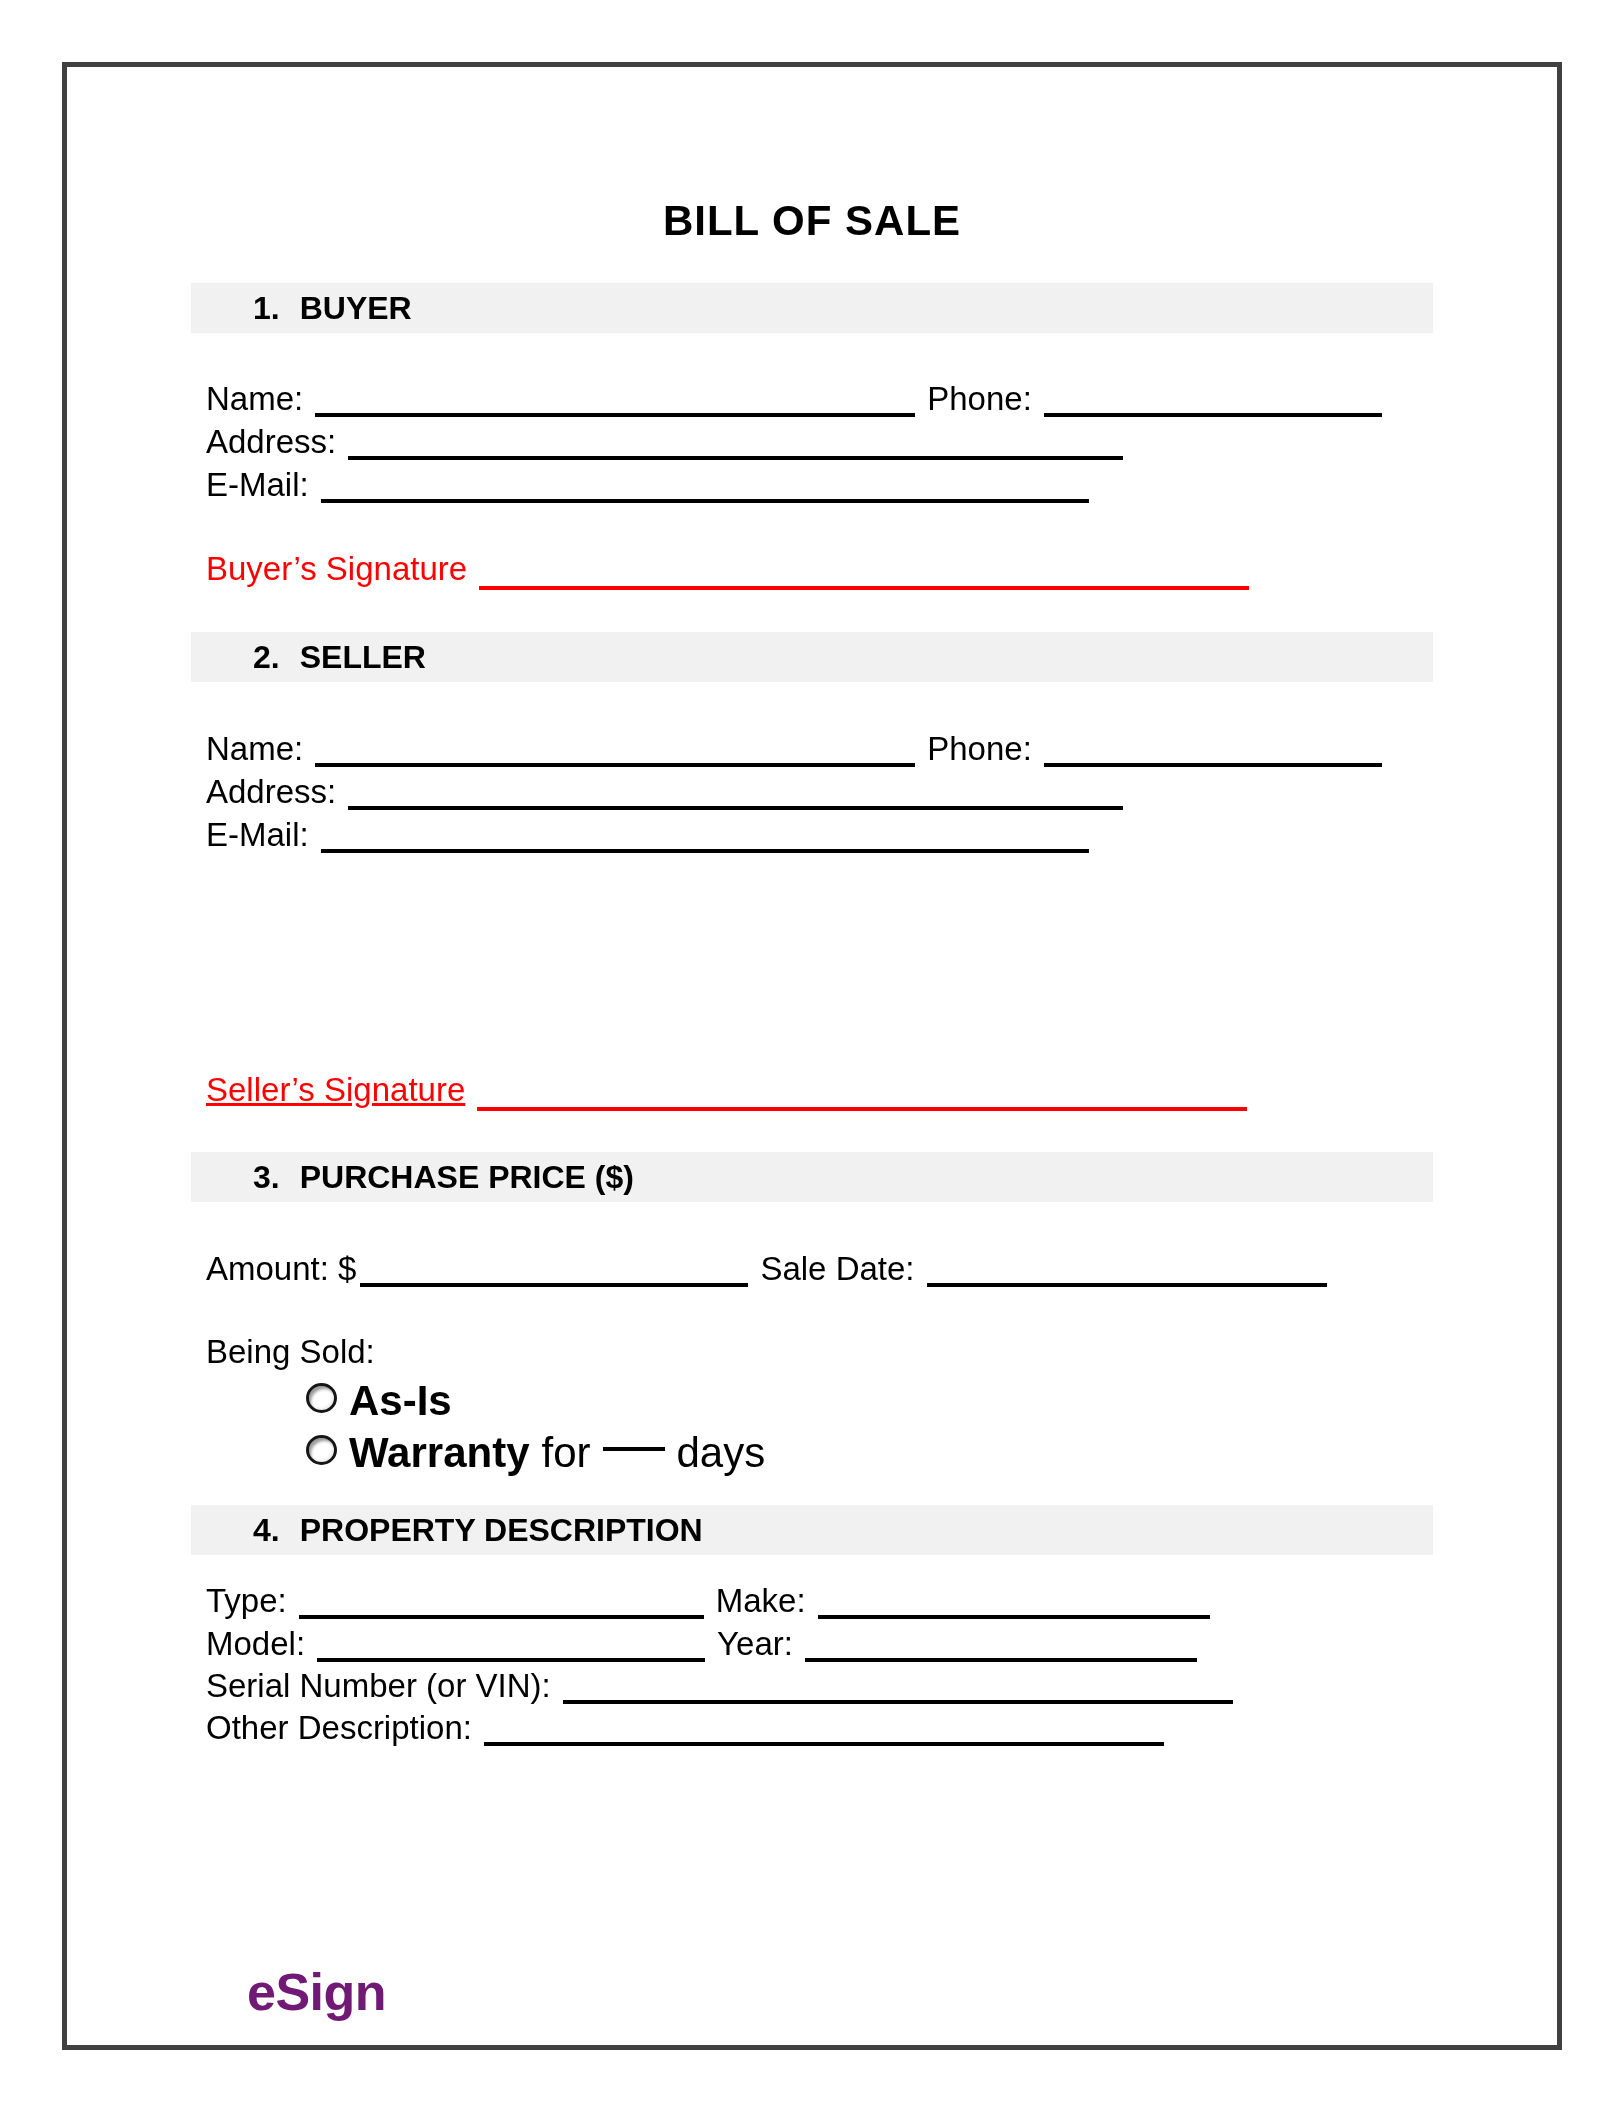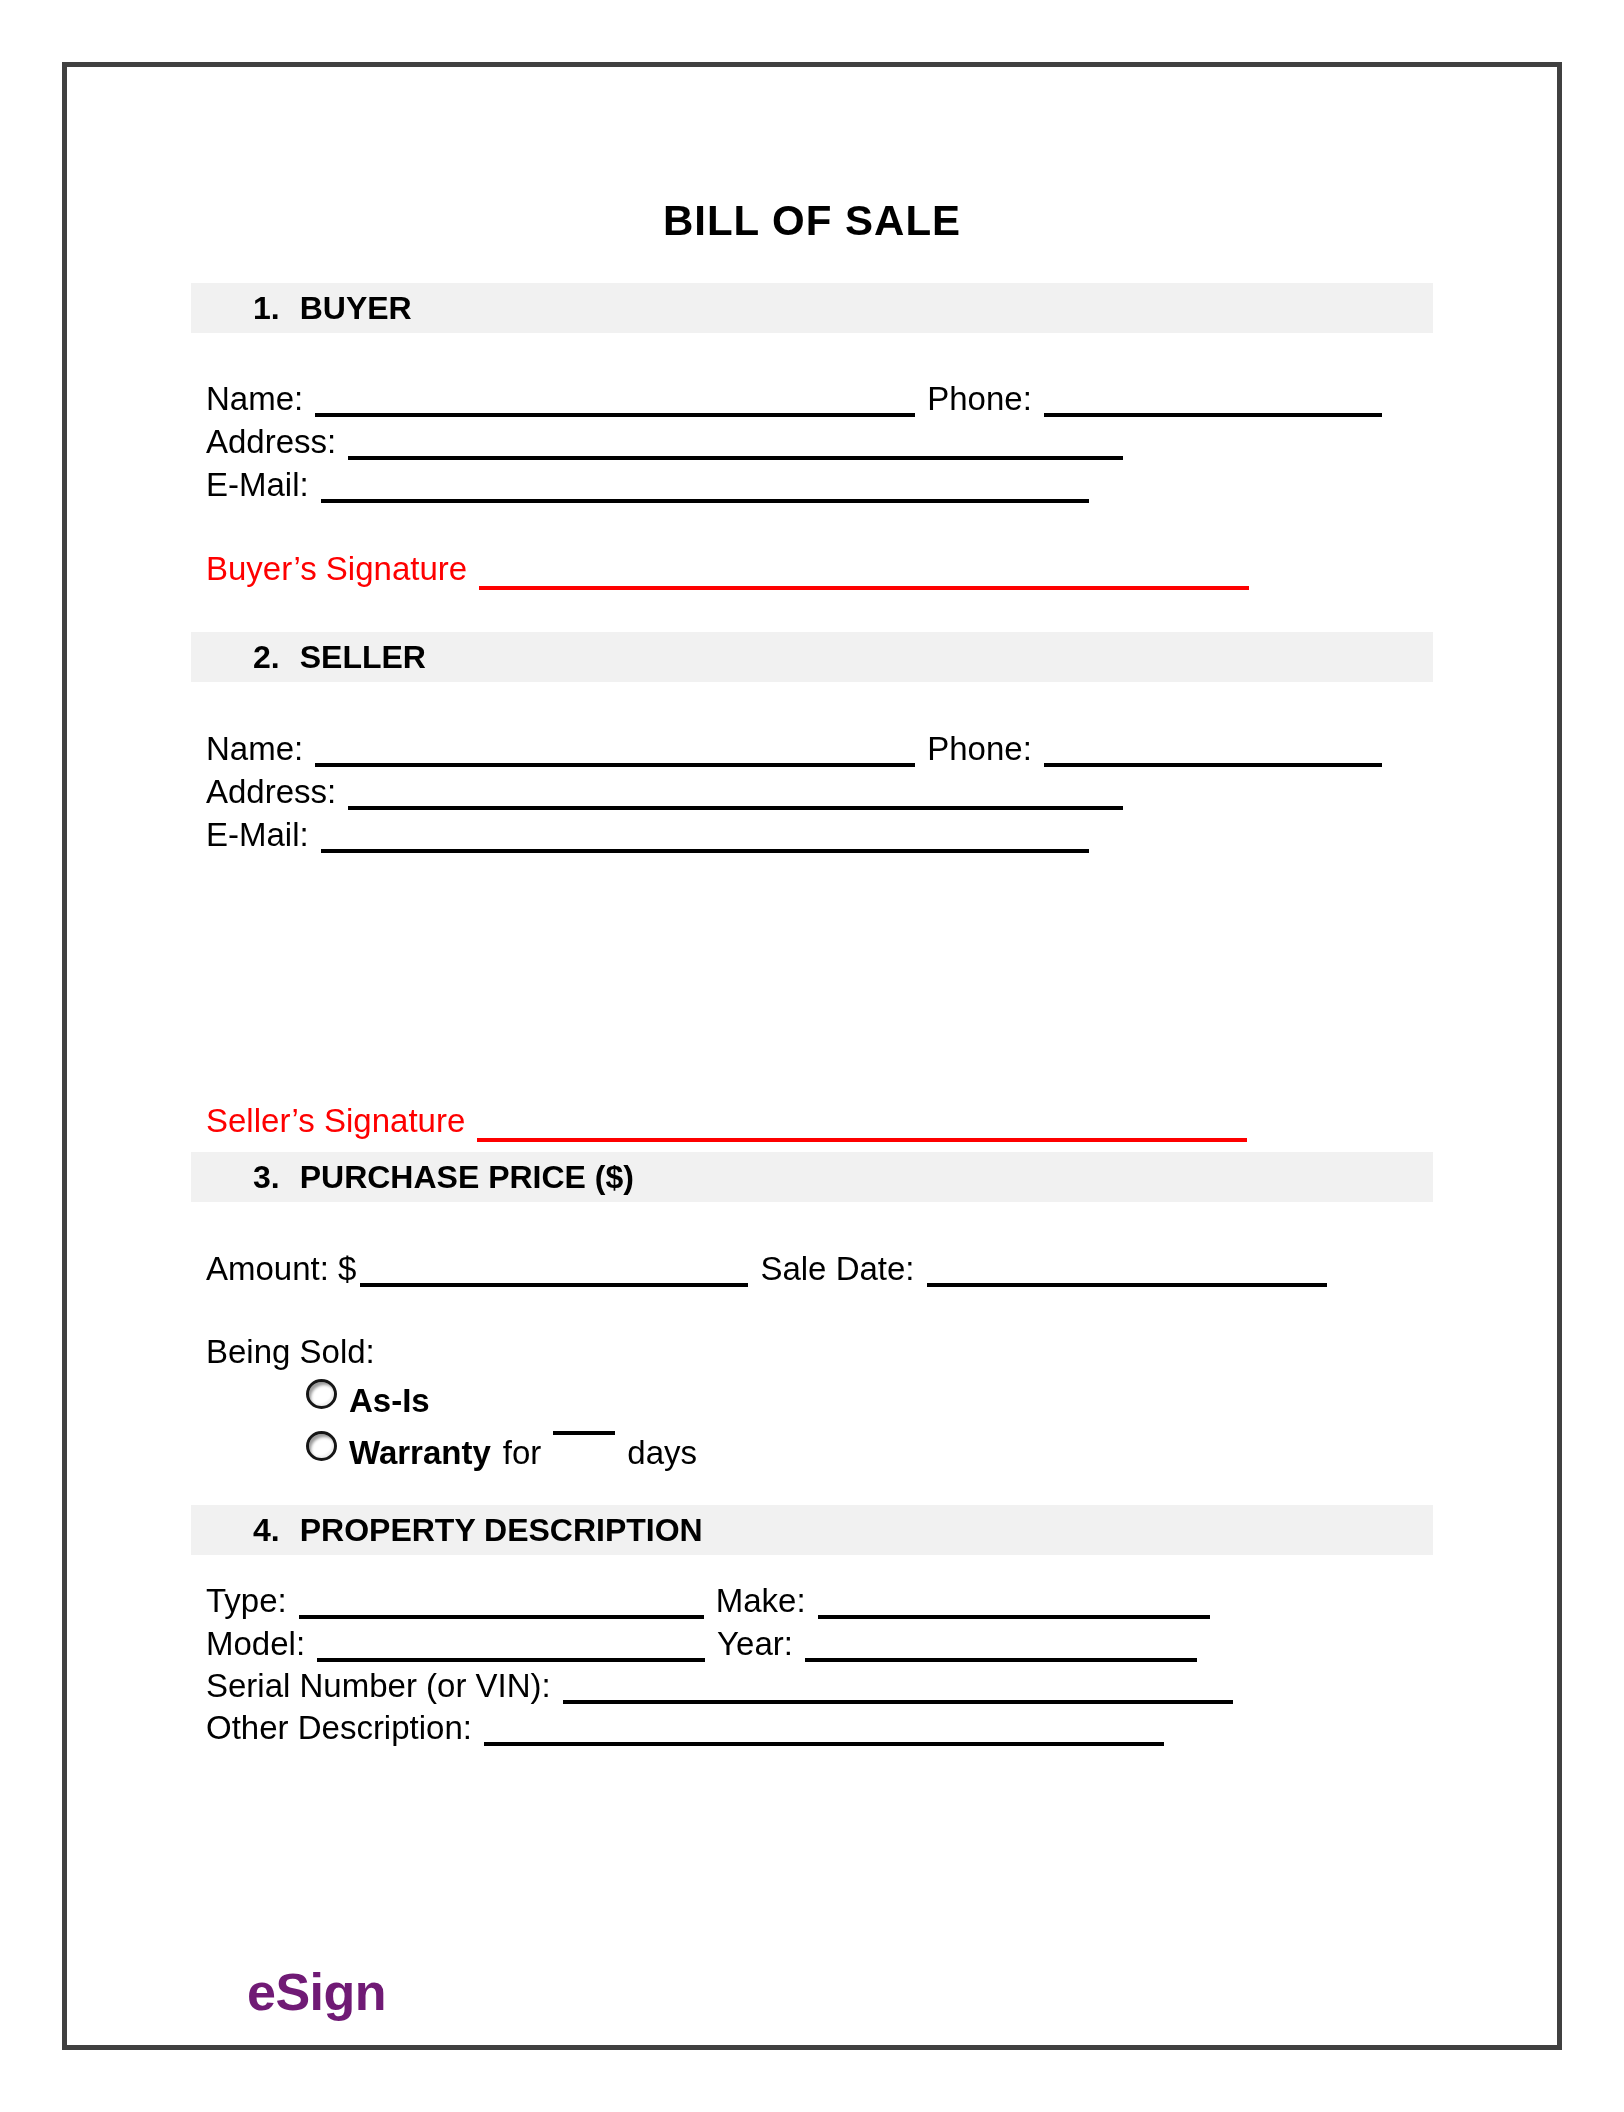--- a/index.html
+++ b/index.html
@@ -12,22 +12,22 @@
   .bar{position:absolute;left:124px;width:1242px;height:50px;background:#f1f1f1;
        display:flex;align-items:center;font-weight:bold;font-size:32px;}
   .bar .num{margin-left:62px;}
   .bar .bname{margin-left:20px;}
   .row{position:absolute;left:139px;display:flex;align-items:flex-end;height:42px;
        font-size:33px;line-height:42px;white-space:nowrap;gap:12px;}
   .line{display:inline-block;height:0;border-bottom:4px solid #000;margin-bottom:3px;}
   .sig{color:#fe0000;justify-content:space-between;}
   .sig .line{border-bottom-color:#fe0000;margin-bottom:0;}
   .para{position:absolute;left:139px;top:833px;font-size:33px;line-height:42px;white-space:nowrap;}
-  .optrow{position:absolute;left:239px;display:flex;align-items:flex-start;height:44px;
-          font-size:33px;line-height:44px;white-space:nowrap;gap:12px;}
+  .optrow{position:absolute;left:239px;display:flex;align-items:center;height:44px;
+          font-size:42px;line-height:44px;white-space:nowrap;gap:12px;}
   .radio{display:inline-block;width:25px;height:24px;border:3px solid #161616;border-radius:50%;
          background:#fff;box-shadow:inset 3px 4px 3px -1px #9c9c9c, inset -2px -2px 2px #efefef;
          margin-bottom:7px;}
   .optline{display:inline-block;height:0;border-bottom:4px solid #000;width:62px;margin-bottom:8px;}
   .bold{font-weight:bold;}
   .brand{position:absolute;left:180px;top:1895px;font-size:52px;font-weight:bold;
          letter-spacing:-0.5px;color:#701a75;}
   
   .w-name1{width:600px;} .w-phone{width:338px;}
   .w-addr{width:775px;}  .w-mail{width:768px;}
@@ -84,21 +84,21 @@
     <div class="row" style="top:704px;">
       <span>Address:</span>
       <span class="line w-addr"></span>
     </div>
     <div class="row" style="top:747px;">
       <span>E-Mail:</span>
       <span class="line w-mail"></span>
     </div>
 
 
-    <div class="row sig" style="top:1033px;">
+    <div class="row sig" style="top:1002px;text-decoration:underline;">
       <span>Seller’s Signature</span>
       <span class="line w-sig"></span>
     </div>
 
     <div class="bar" style="top:1085px;">
       <span class="num">3.</span>
       <span class="bname">PURCHASE PRICE ($)</span>
     </div>
 
     <div class="row" style="top:1181px;">

